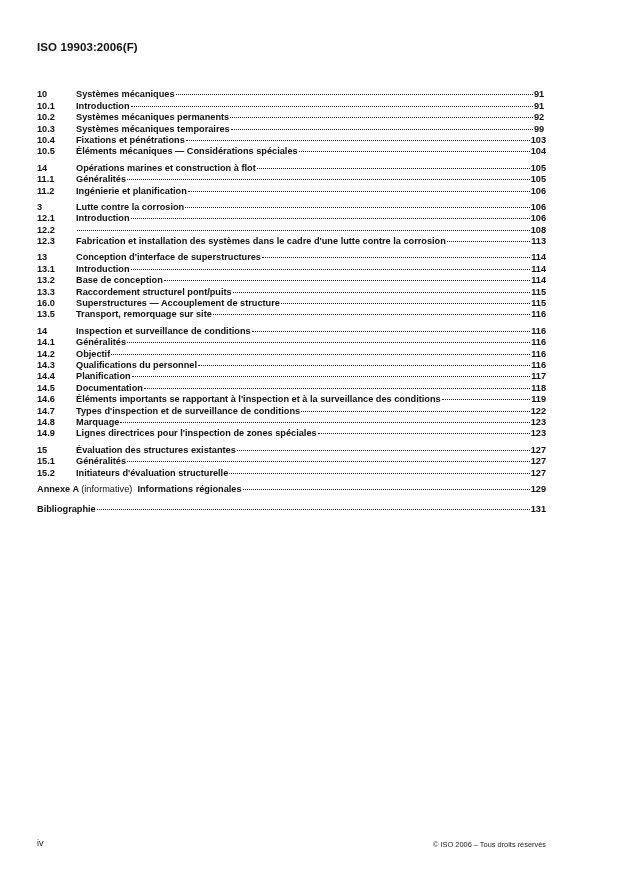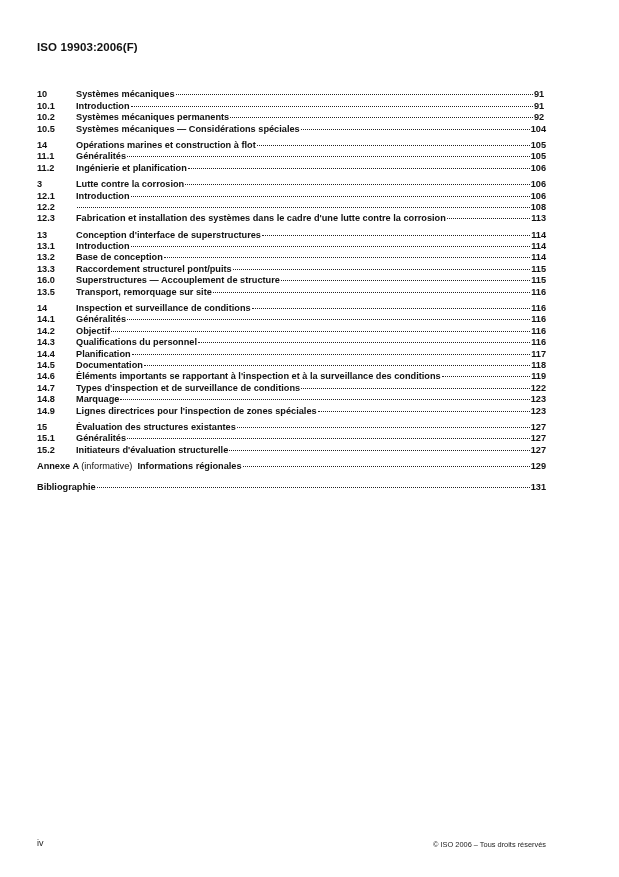--- a/index.html
+++ b/index.html
@@ -112,22 +112,34 @@
       <span class="dots"></span>
       <span class="page">91</span>
     </div>
     <div class="row">
       <span class="num">10.2</span>
       <span class="title">Systèmes mécaniques permanents</span>
       <span class="dots"></span>
       <span class="page">92</span>
     </div>
     <div class="row">
+      <span class="num">10.3</span>
+      <span class="title">Systèmes mécaniques temporaires</span>
+      <span class="dots"></span>
+      <span class="page">99</span>
+    </div>
+    <div class="row">
+      <span class="num">10.4</span>
+      <span class="title">Fixations et pénétrations</span>
+      <span class="dots"></span>
+      <span class="page">103</span>
+    </div>
+    <div class="row">
       <span class="num">10.5</span>
-      <span class="title">Systèmes mécaniques — Considérations spéciales</span>
+      <span class="title">Éléments mécaniques — Considérations spéciales</span>
       <span class="dots"></span>
       <span class="page">104</span>
     </div>
   </div>
 
   <div class="group">
     <div class="row">
       <span class="num">14</span>
       <span class="title">Opérations marines et construction à flot</span>
       <span class="dots"></span>

